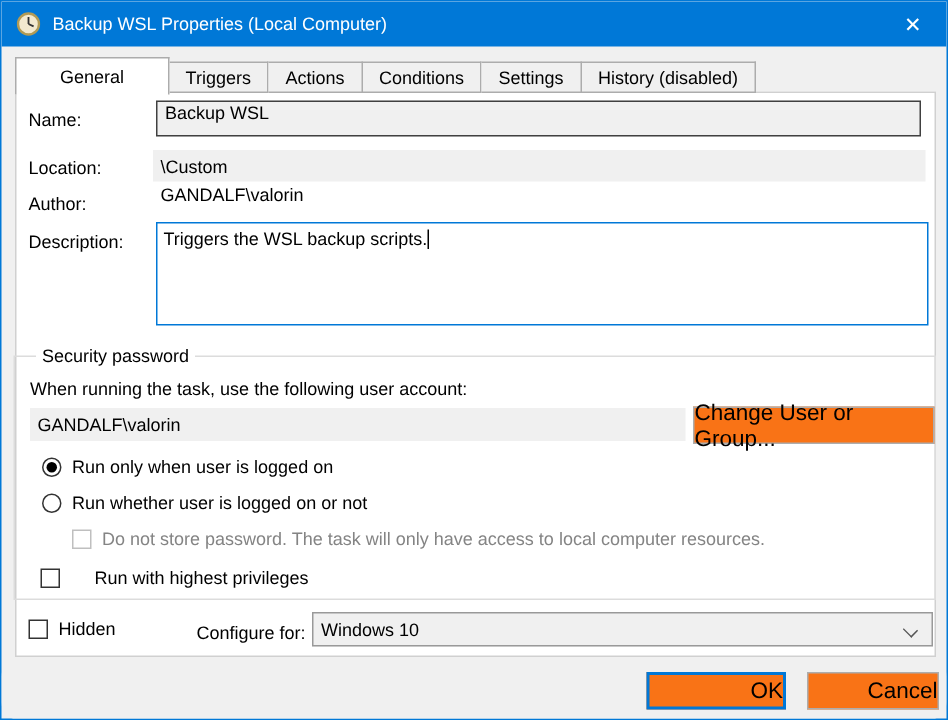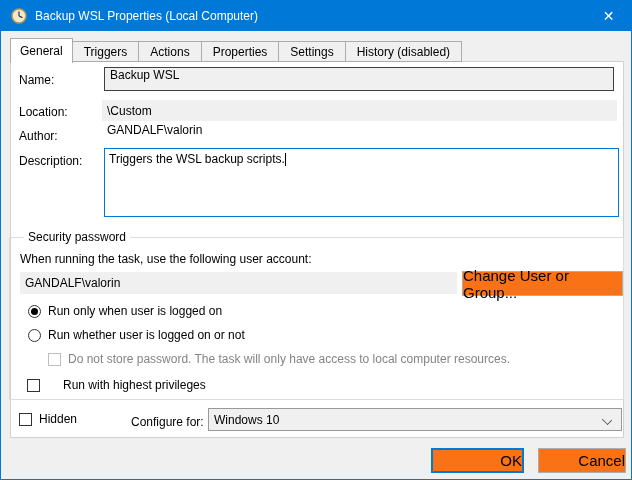--- a/index.html
+++ b/index.html
@@ -18,21 +18,21 @@
                align-items:center; justify-content:center; color:#fff; font-size:14px; cursor:default; }
 
   
   .tab-page { position:absolute; left:9px; top:60px; width:614px; height:377px;
               background:#fff; border:1px solid #d0d0d0; }
   .tabs { position:absolute; left:9px; top:37px; height:24px; display:flex; align-items:flex-end; z-index:3; }
   .tab { height:21px; padding:0 11px; display:flex; align-items:center; background:#f0f0f0;
          border:1px solid #acacac; border-left:none; white-space:nowrap; }
   .tab:first-child { border-left:1px solid #acacac; }
   .tab.selected { height:25px; background:#fff; border-left:1px solid #acacac; border-bottom:none;
-                  position:relative; bottom:-1px; z-index:4; padding:0 9px; }
+                  position:relative; bottom:-1px; z-index:4; padding:0 29px; }
 
   .lbl { position:absolute; white-space:nowrap; }
 
   
   .name-box { position:absolute; left:103px; top:66px; width:510px; height:24px; background:#f0f0f0;
               border:1px solid #404040; display:flex; align-items:flex-start; padding-left:5px; }
   .ro-strip { position:absolute; left:101px; top:99px; width:515px; height:21px; background:#f0f0f0;
               display:flex; align-items:center; padding-left:5px; }
   .author-val { position:absolute; left:106px; top:122px; }
   .desc-box { position:absolute; left:103px; top:147px; width:515px; height:69px; background:#fff;
@@ -87,21 +87,21 @@
     <span class="titlebar-text">Backup WSL Properties (Local Computer)</span>
     <div class="close-btn">
       <span>✕</span>
     </div>
   </div>
 
   <div class="tabs">
     <div class="tab selected">General</div>
     <div class="tab">Triggers</div>
     <div class="tab">Actions</div>
-    <div class="tab">Properties</div>
+    <div class="tab">Conditions</div>
     <div class="tab">Settings</div>
     <div class="tab">History (disabled)</div>
   </div>
 
   <div class="tab-page"></div>
 
   <span class="lbl" style="left:18px; top:72px;">Name:</span>
   <div class="name-box">
     <span>Backup WSL</span>
   </div>

